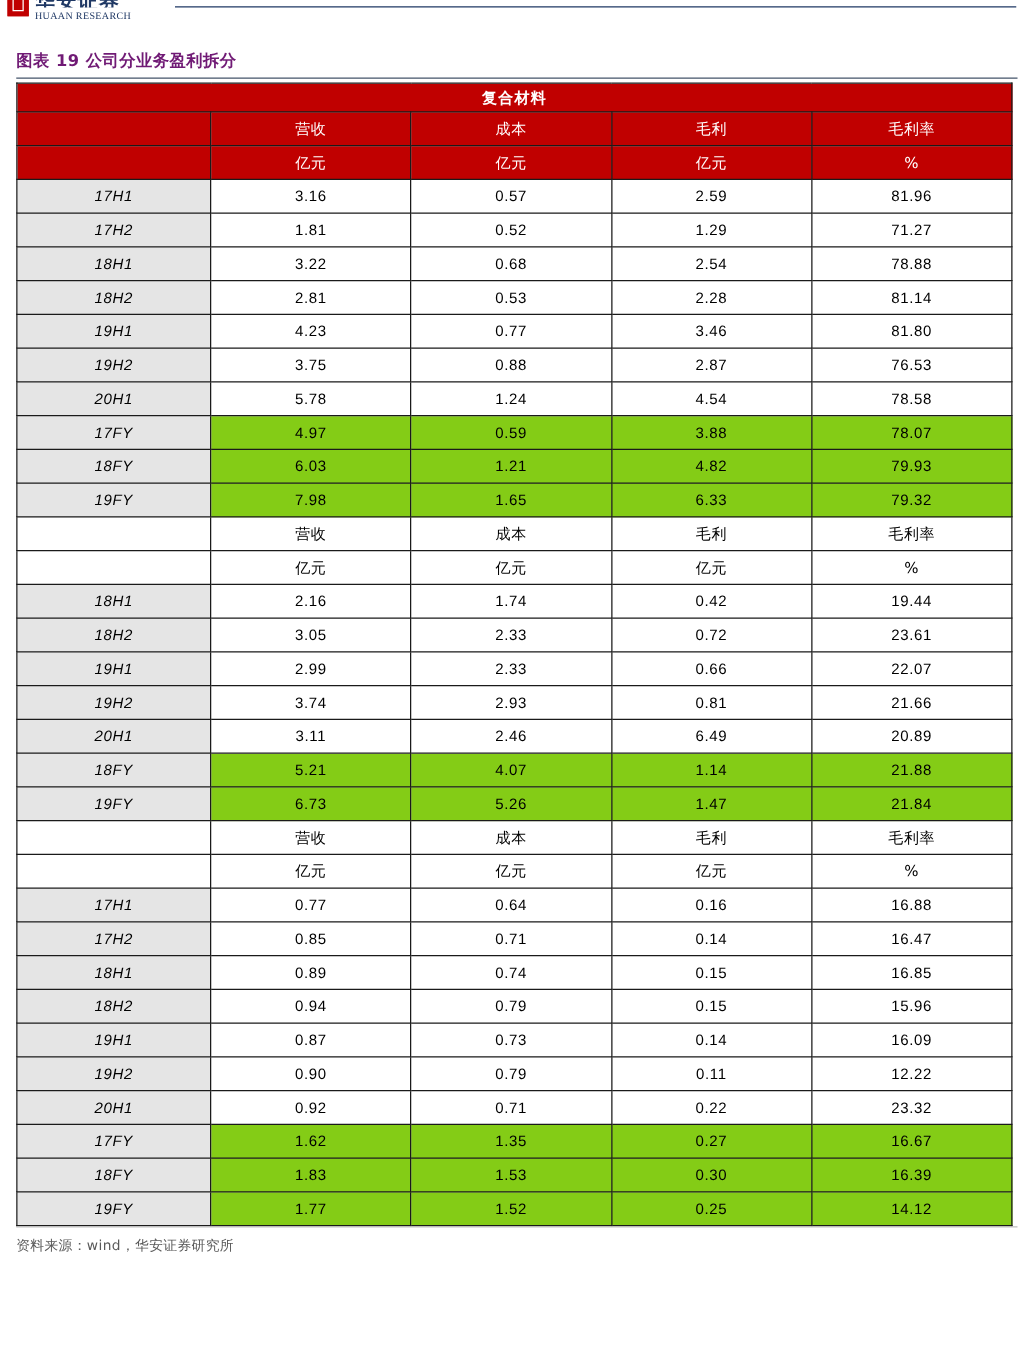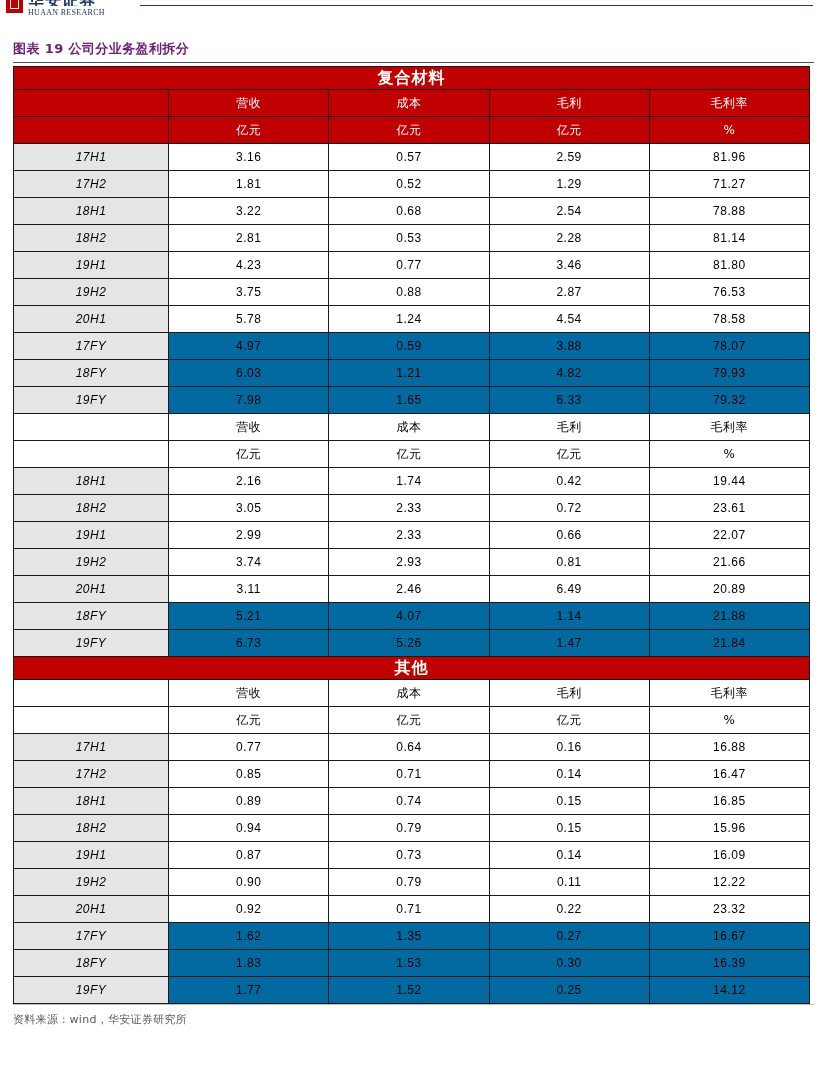--- a/index.html
+++ b/index.html
@@ -116,38 +116,38 @@
     letter-spacing: .5px;
   }
   col.c-label { width: 151px; }
   col.c-data  { width: 156px; }
 
   tr.section-row td {
     background: #C00000;
     color: #ffffff;
     font-family: "DejaVu Sans", sans-serif;
     font-weight: bold;
-    font-size: 16px;
+    font-size: 12px;
     letter-spacing: 1px;
     height: 22px;
   }
   tr.head-red td {
     background: #C00000;
     color: #ffffff;
     font-family: "DejaVu Sans", sans-serif;
     font-size: 12px;
   }
   tr.head-plain td {
     background: #ffffff;
     color: #000000;
     font-family: "DejaVu Sans", sans-serif;
     font-size: 12px;
   }
   tr.data-row td { background: #ffffff; }
-  tr.data-row.fy td.val { background: #0369a1; }
+  tr.data-row.fy td.val { background: #84cc16; }
   tr.data-row td.label { background: #e5e5e5; font-style: italic; }
 
   
   .foot-rule {
     margin: 0 13px;
     height: 0;
     border-top: 1px solid #BFBFBF;
   }
   .source-note {
     margin: 7px 0 0 13px;
@@ -329,23 +329,20 @@
           <td class="val">1.14</td>
           <td class="val">21.88</td>
         </tr>
         <tr class="data-row fy">
           <td class="label">19FY</td>
           <td class="val">6.73</td>
           <td class="val">5.26</td>
           <td class="val">1.47</td>
           <td class="val">21.84</td>
         </tr>
-        <tr class="section-row">
-          <td colspan="5">其他</td>
-        </tr>
         <tr class="head-plain">
           <td></td>
           <td>营收</td>
           <td>成本</td>
           <td>毛利</td>
           <td>毛利率</td>
         </tr>
         <tr class="head-plain">
           <td></td>
           <td>亿元</td>

